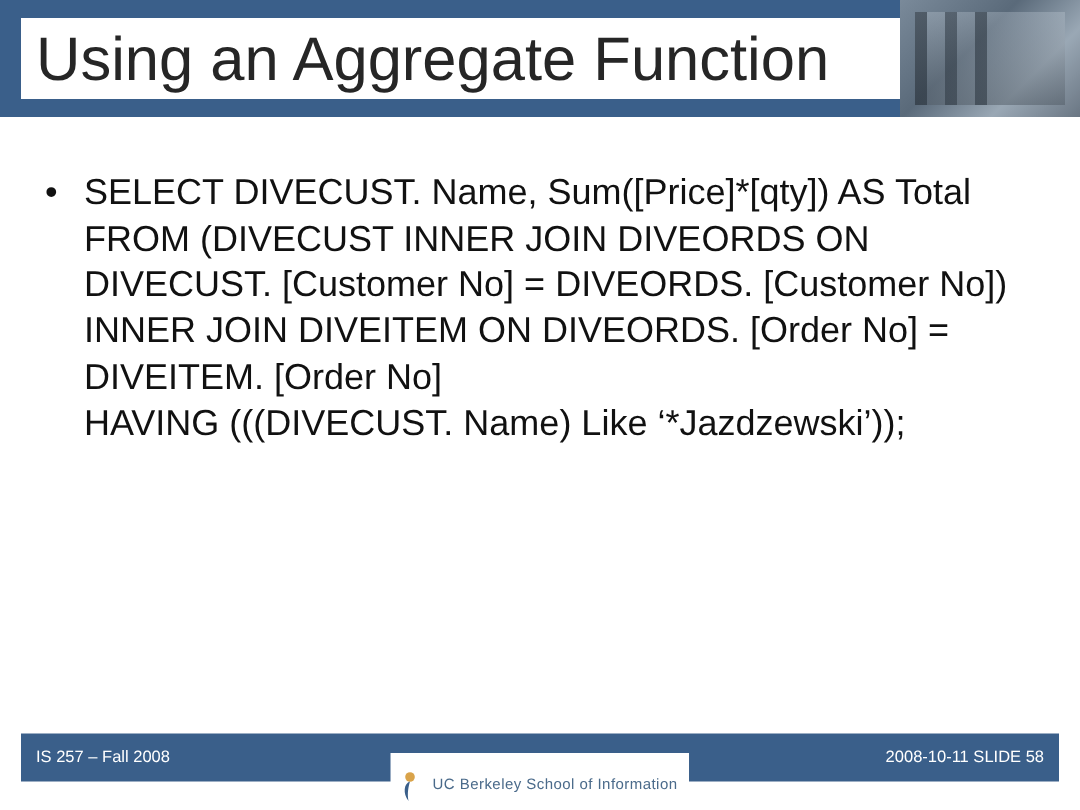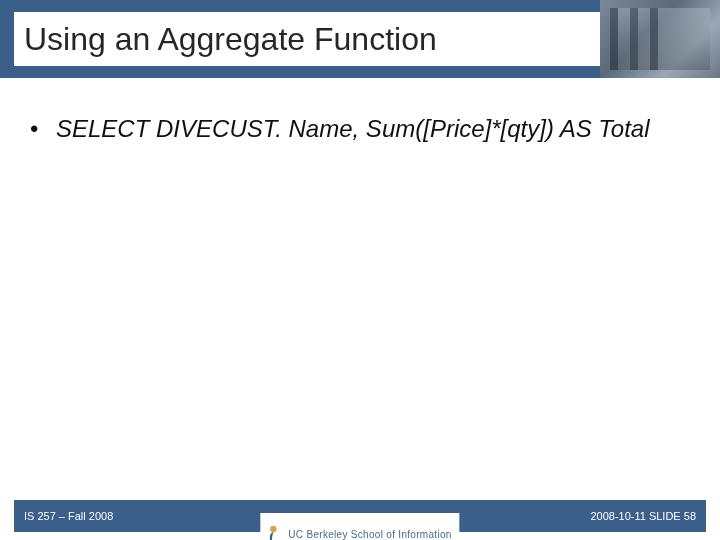--- a/index.html
+++ b/index.html
@@ -22,21 +22,21 @@
   .title-inner {
     background: #ffffff;
     height: 54px;
     margin-left: 14px;
     flex: 1;
     display: flex;
     align-items: center;
     padding-left: 10px;
   }
   .title-text {
-    font-size: 32px;
+    font-size: 41px;
     color: #262626;
   }
   .title-image {
     width: 120px;
     height: 78px;
     background: linear-gradient(135deg, #7a8a9a 0%, #5a6a7a 40%, #9aa8b5 70%, #6a7683 100%);
     position: relative;
     flex-shrink: 0;
   }
   .title-image::before {
@@ -55,26 +55,25 @@
   }
   .bullet-row {
     display: flex;
   }
   .bullet {
     width: 26px;
     flex-shrink: 0;
   }
   .sql-block {
     flex: 1;
-    font-style: italic;
   }
   .indent0 { display:block; }
   .footer {
     position: absolute;
-    bottom: 0;
+    bottom: 11px;
     left: 0;
     right: 0;
     height: 46px;
   }
   .footer-inner {
     position: absolute;
     left: 14px;
     right: 14px;
     top: 6px;
     bottom: 8px;
@@ -122,20 +121,22 @@
     <span class="title-text">Using an Aggregate Function</span>
   </div>
   <div class="title-image"></div>
 </div>
 
 <div class="content">
   <div class="bullet-row">
     <span class="bullet">•</span>
     <div class="sql-block">
       <span class="indent0">SELECT DIVECUST. Name, Sum([Price]*[qty]) AS Total</span>
+      <span class="indent0">FROM (DIVECUST INNER JOIN DIVEORDS ON DIVECUST. [Customer No] = DIVEORDS. [Customer No]) INNER JOIN DIVEITEM ON DIVEORDS. [Order No] = DIVEITEM. [Order No]</span>
+      <span class="indent0">HAVING (((DIVECUST. Name) Like ‘*Jazdzewski’));</span>
     </div>
   </div>
 </div>
 
 <div class="footer">
   <div class="footer-inner">
     <span>IS 257 – Fall 2008</span>
     <div class="footer-center">
       <div class="footer-logo">
         <span class="logo-mark">

